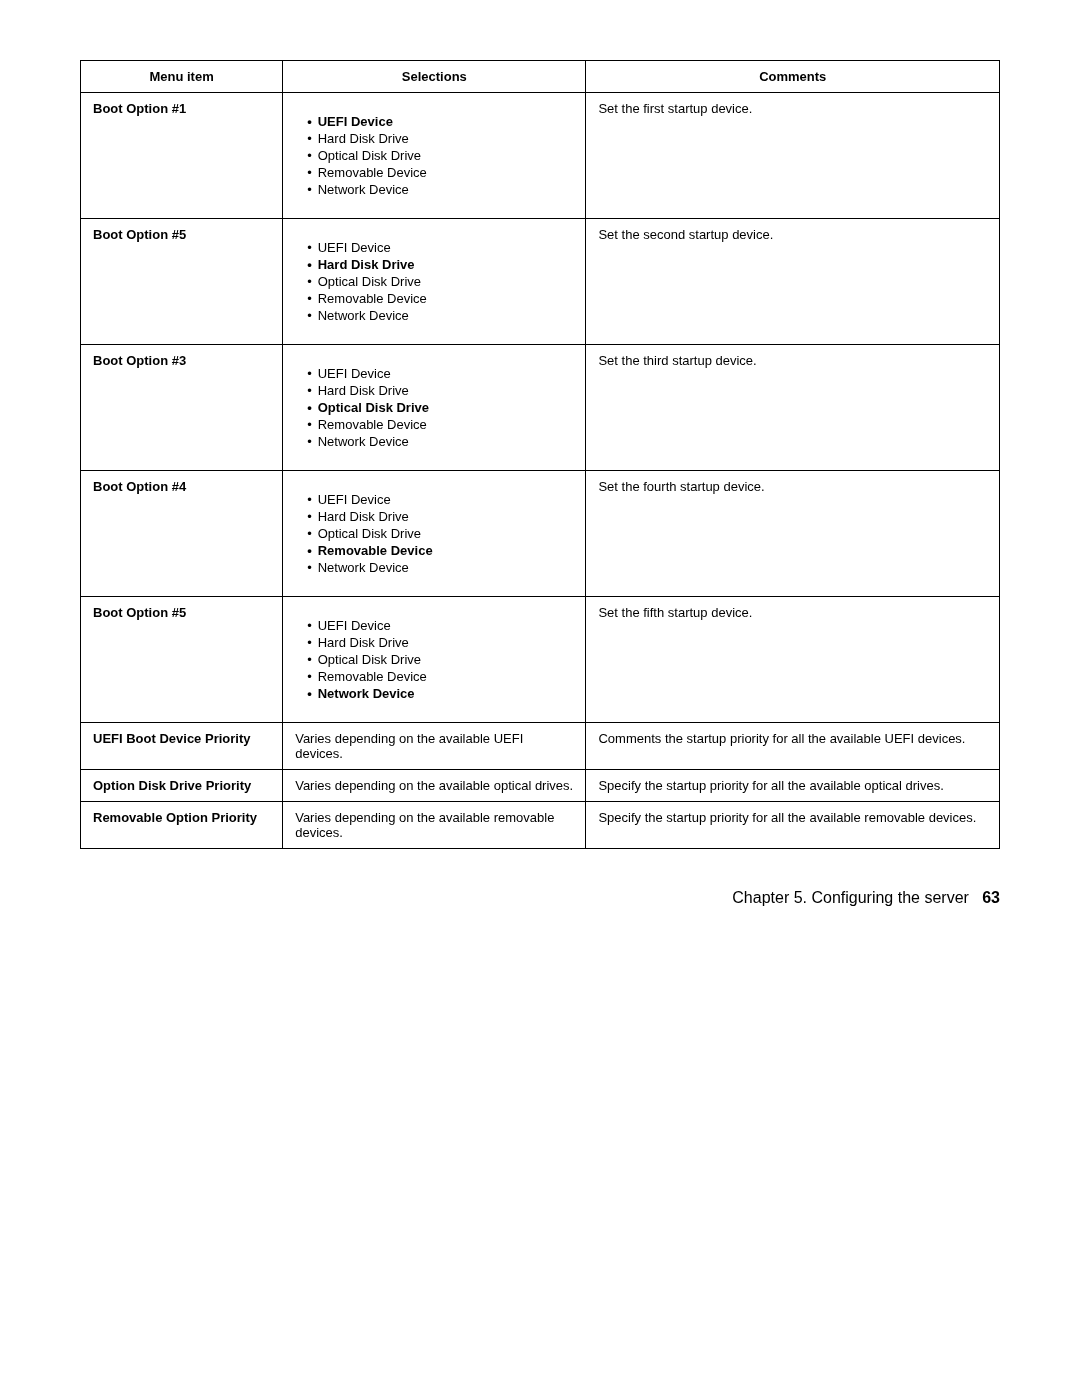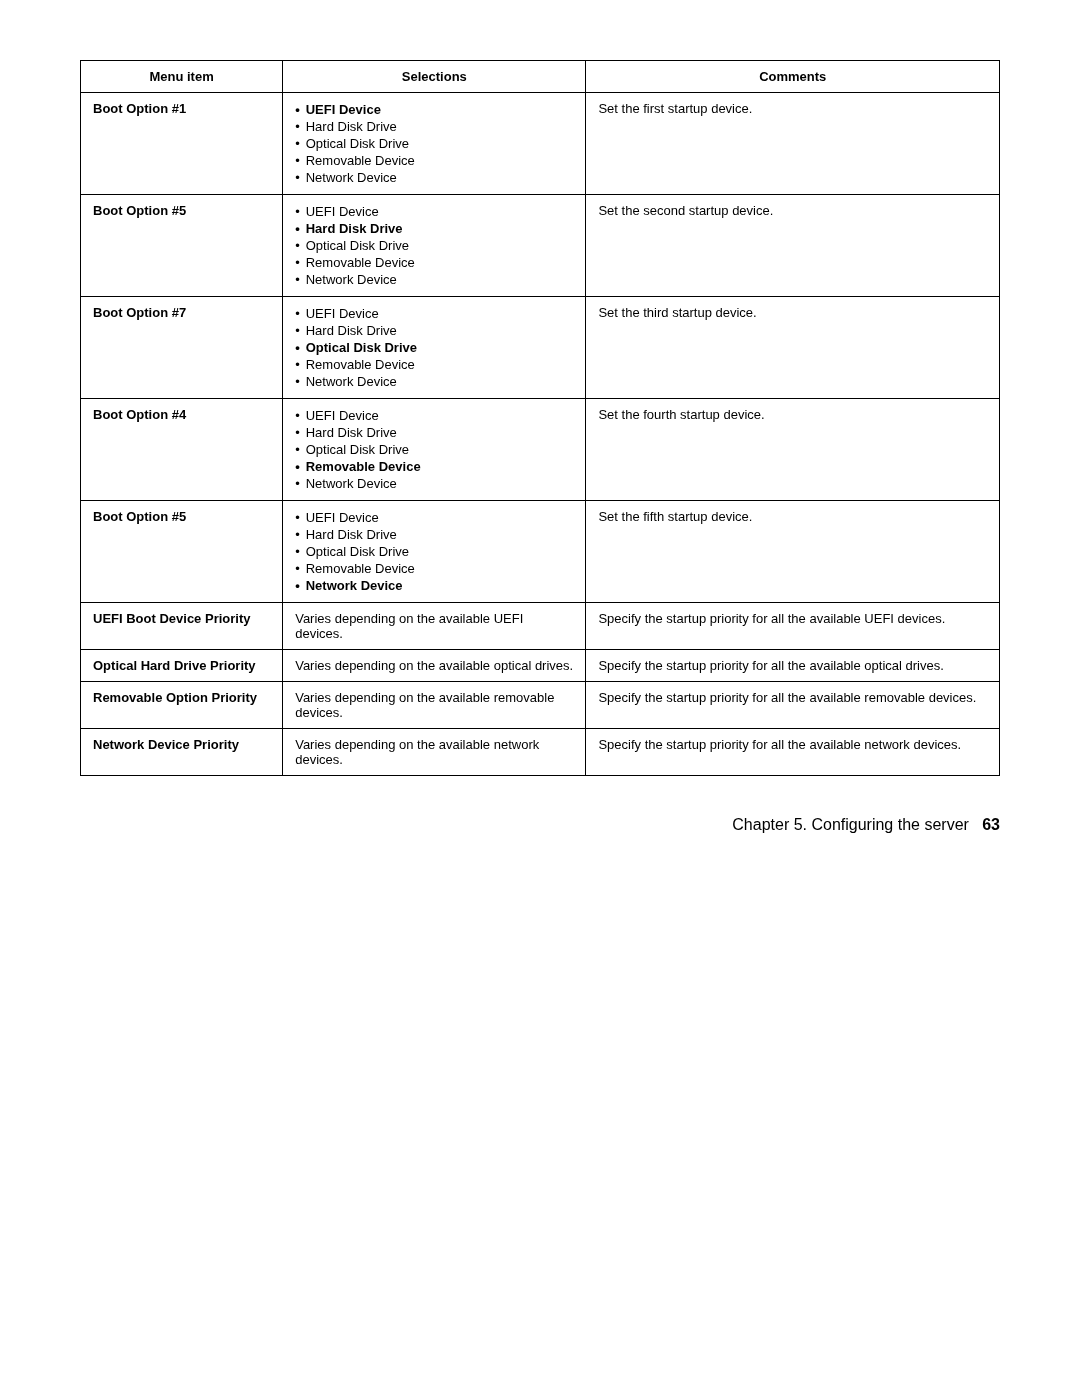--- a/index.html
+++ b/index.html
@@ -39,21 +39,21 @@
     }
     .table-container tbody td:nth-child(2) {
       width: 33%;
     }
     .table-container tbody td:nth-child(3) {
       width: 45%;
     }
     ul.selections {
       list-style: none;
       padding: 0;
-      margin: 0;
+      margin: 12px;
     }
     ul.selections li {
       padding: 1px 0;
       display: flex;
       align-items: flex-start;
       gap: 6px;
     }
     ul.selections li::before {
       content: "•";
       flex-shrink: 0;
@@ -100,21 +100,21 @@
             <li>UEFI Device</li>
             <li class="selected">Hard Disk Drive</li>
             <li>Optical Disk Drive</li>
             <li>Removable Device</li>
             <li>Network Device</li>
           </ul>
         </td>
         <td>Set the second startup device.</td>
       </tr>
       <tr>
-        <td>Boot Option #7</td>
+        <td>Boot Option #3</td>
         <td>
           <ul class="selections">
             <li>UEFI Device</li>
             <li>Hard Disk Drive</li>
             <li class="selected">Optical Disk Drive</li>
             <li>Removable Device</li>
             <li>Network Device</li>
           </ul>
         </td>
         <td>Set the third startup device.</td>
@@ -141,35 +141,30 @@
             <li>Optical Disk Drive</li>
             <li>Removable Device</li>
             <li class="selected">Network Device</li>
           </ul>
         </td>
         <td>Set the fifth startup device.</td>
       </tr>
       <tr>
         <td>UEFI Boot Device Priority</td>
         <td>Varies depending on the available UEFI devices.</td>
-        <td>Specify the startup priority for all the available UEFI devices.</td>
+        <td>Comments the startup priority for all the available UEFI devices.</td>
       </tr>
       <tr>
-        <td>Optical Hard Drive Priority</td>
+        <td>Option Disk Drive Priority</td>
         <td>Varies depending on the available optical drives.</td>
         <td>Specify the startup priority for all the available optical drives.</td>
       </tr>
       <tr>
         <td>Removable Option Priority</td>
         <td>Varies depending on the available removable devices.</td>
         <td>Specify the startup priority for all the available removable devices.</td>
-      </tr>
-      <tr>
-        <td>Network Device Priority</td>
-        <td>Varies depending on the available network devices.</td>
-        <td>Specify the startup priority for all the available network devices.</td>
       </tr>
     </tbody>
 </table>
 
 <div class="footer">
   <span>Chapter 5.  Configuring the server</span>&nbsp;&nbsp;&nbsp;<strong>63</strong>
 </div>
 
 </body></html>

